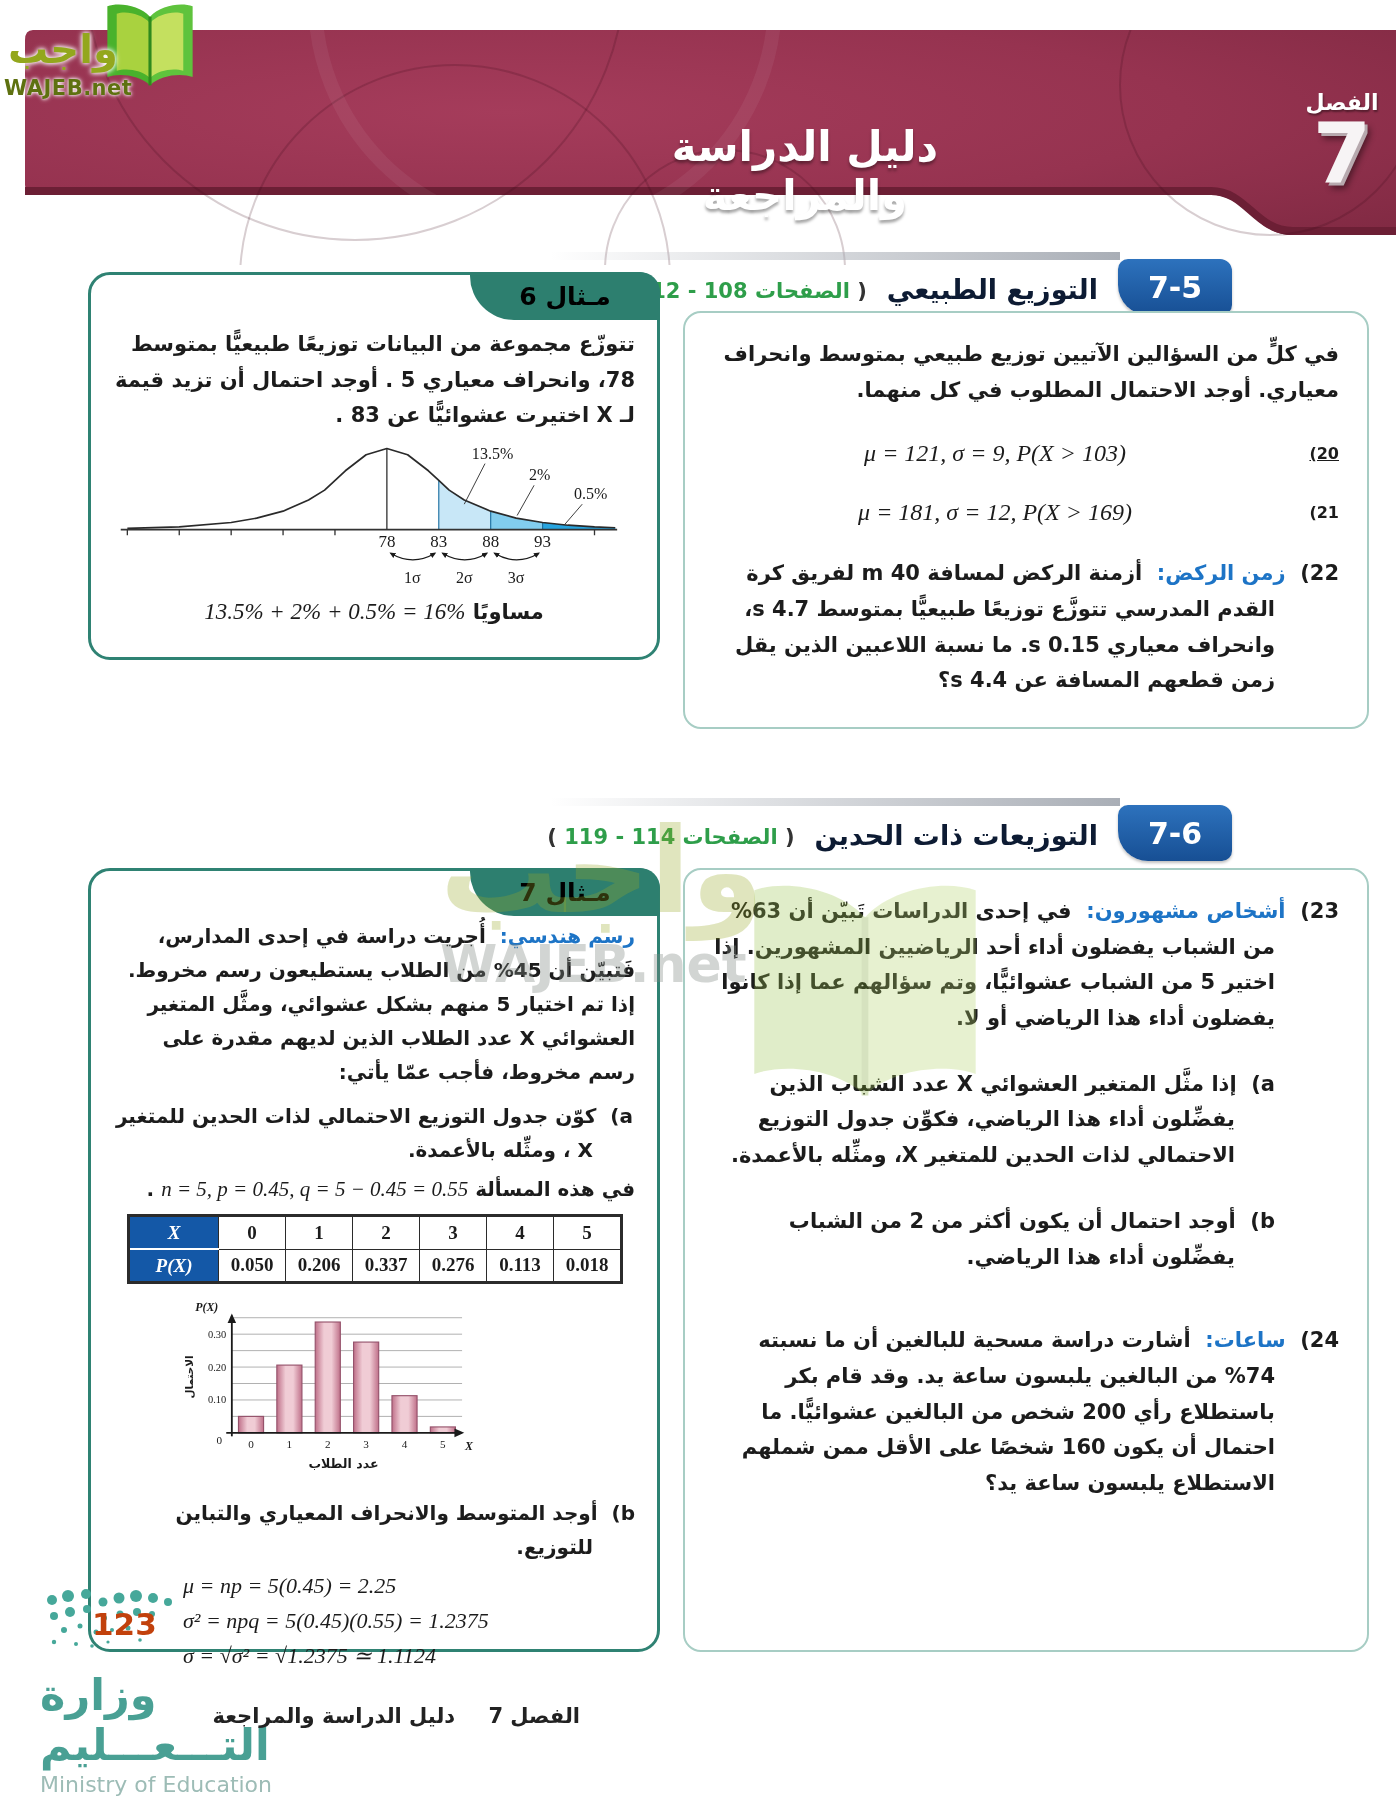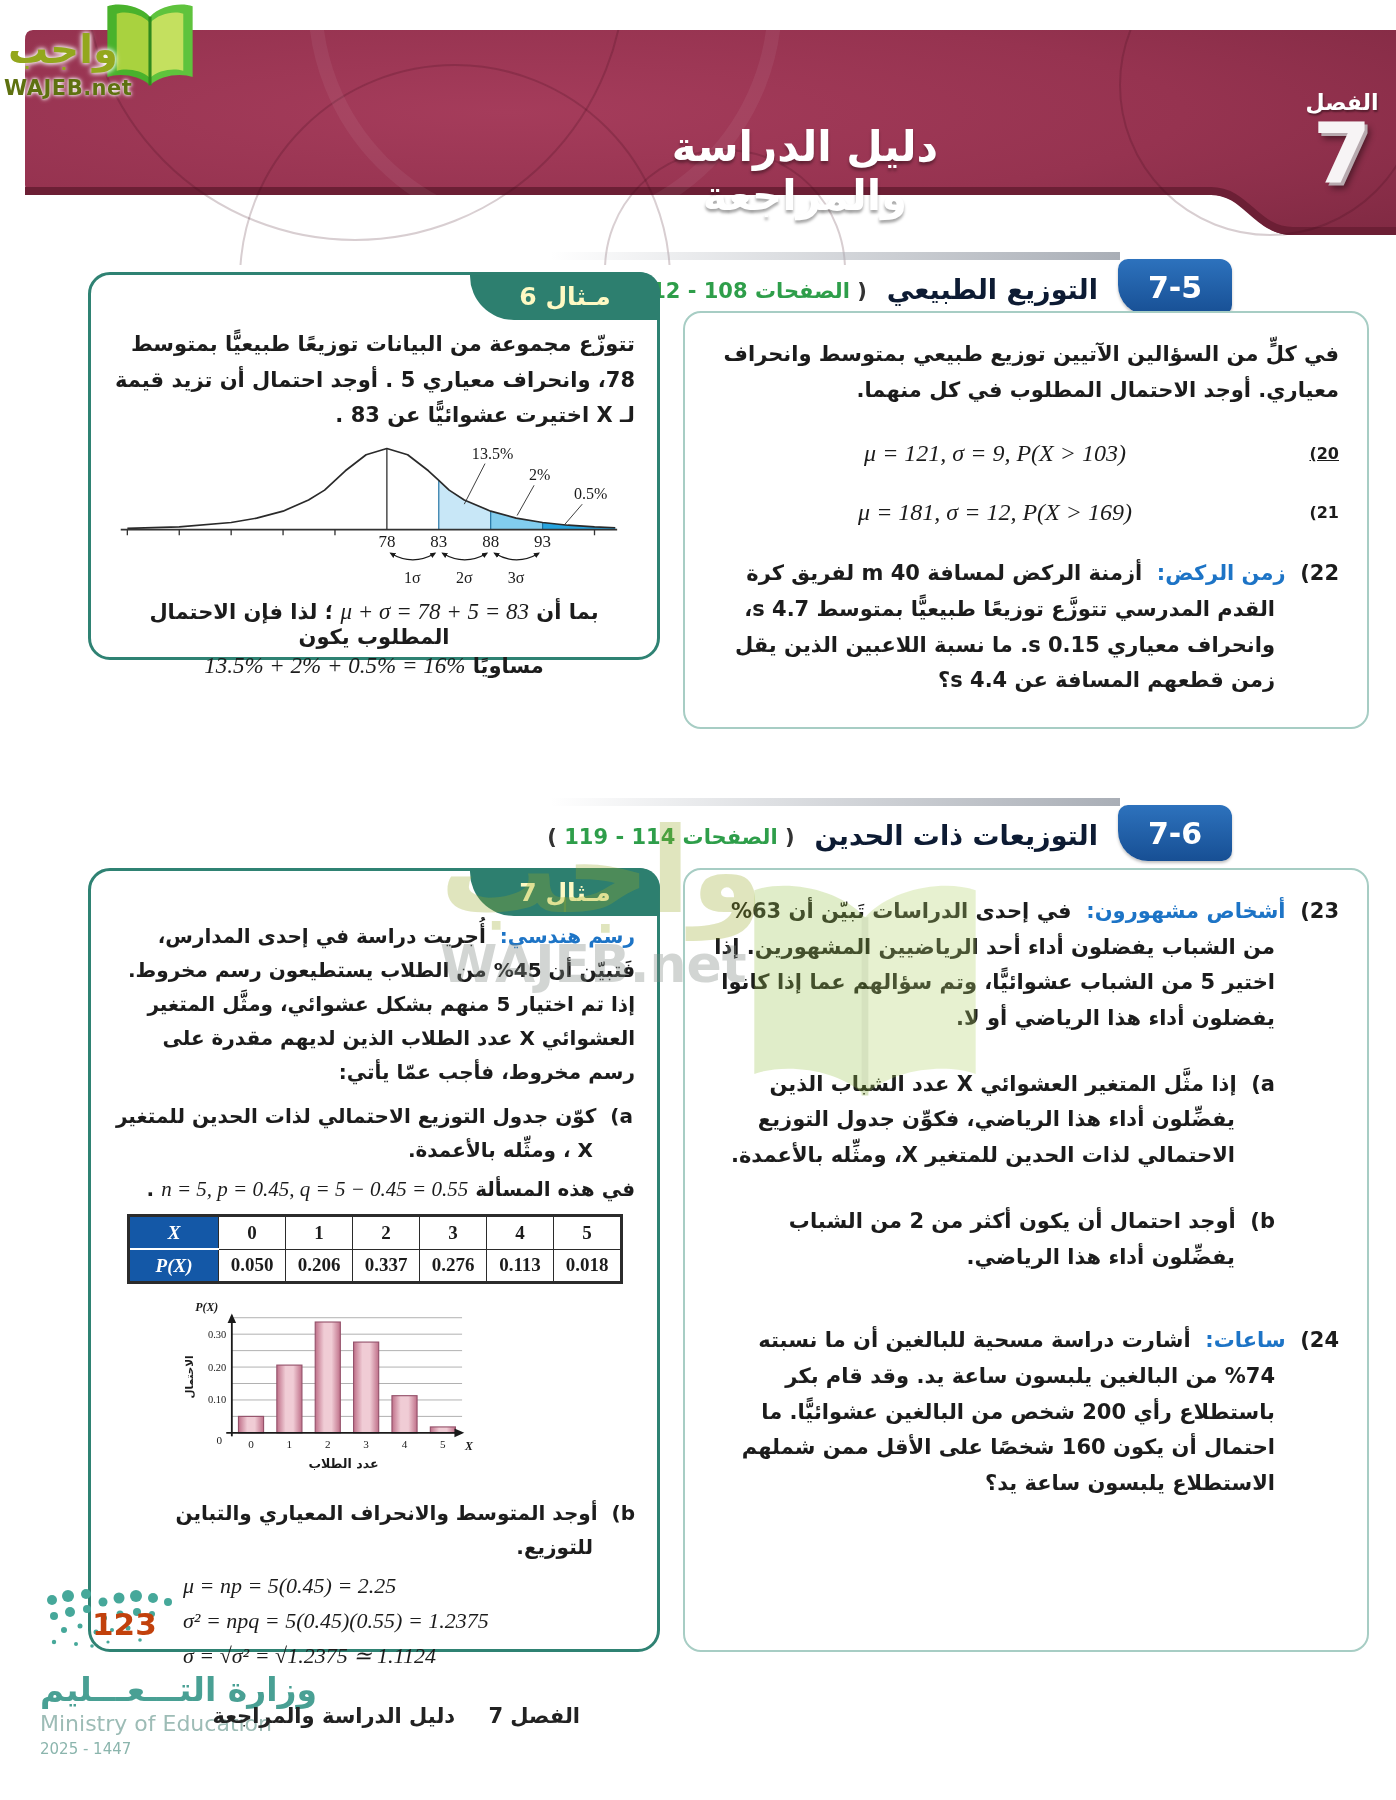--- a/index.html
+++ b/index.html
@@ -27,21 +27,21 @@
       background:linear-gradient(to left,#a9aeb6,rgba(255,255,255,0));}
   .badge{width:114px;height:56px;margin-top:6px;background:linear-gradient(#2d72bd,#174f94);
       color:#fff;font-weight:bold;font-size:30px;display:flex;align-items:center;justify-content:center;
       border-radius:10px 12px 10px 30px;direction:ltr;box-shadow:0 2px 3px rgba(0,0,0,.25);}
   .sec-title{font-size:27px;font-weight:bold;color:#0d1b33;margin-top:10px;}
   .sec-pages{font-size:21px;font-weight:bold;color:#2e9e4a;margin-top:14px;direction:rtl;}
   .sec-pages .paren{color:#333;}
   
   .ebox{position:absolute;left:88px;width:572px;border:3px solid #2f8273;border-radius:22px;
       background:#fff;box-sizing:border-box;}
-  .etab{position:absolute;top:-3px;right:-3px;width:190px;height:48px;background:#2d7f6f;color:#fef9c3;
+  .etab{position:absolute;top:-3px;right:-3px;width:190px;height:48px;background:#2d7f6f;color:#000000;
       border-radius:0 20px 0 44px;display:flex;align-items:center;justify-content:center;
       font-size:25px;font-weight:bold;direction:rtl;}
   .pbox{position:absolute;left:683px;width:686px;border:2px solid #a7cdc4;border-radius:18px;
       background:#fff;box-sizing:border-box;padding:24px 28px;direction:rtl;}
   
   .ar{direction:rtl;text-align:right;font-weight:bold;}
   .body-txt{font-size:21px;line-height:1.7;margin:0;}
   .q{font-size:21px;line-height:1.7;margin:30px 0 0 0;padding-right:64px;text-indent:-64px;}
   .q.first{margin-top:0;}
   .sub{padding-right:104px;text-indent:-40px;}
@@ -77,21 +77,21 @@
   .bti{font:italic bold 17px "Liberation Serif",serif;text-anchor:middle;}
   .bar-ar{font:bold 15px "DejaVu Sans",sans-serif;text-anchor:middle;}
   .bar-ar-big{font:bold 18px "DejaVu Sans",sans-serif;text-anchor:middle;}
   
   .wm{position:absolute;left:440px;top:812px;width:560px;height:420px;pointer-events:none;z-index:3;}
   .wm-ar{position:absolute;left:0;top:-10px;font-size:118px;font-weight:bold;color:rgba(152,168,40,.30);}
   .wm-site{position:absolute;left:0;top:122px;font-size:52px;font-weight:bold;color:rgba(125,135,128,.35);}
   .wm-book{position:absolute;left:290px;top:24px;opacity:.30;}
   
   .moe{position:absolute;left:40px;top:1586px;width:320px;}
-  .moe-ar{font-size:33px;font-weight:bold;color:#49a094;direction:rtl;text-align:left;margin-top:2px;}
+  .moe-ar{font-size:43px;font-weight:bold;color:#49a094;direction:rtl;text-align:left;margin-top:2px;}
   .moe-en{font-size:22px;color:#9dbcb6;margin-top:2px;}
   .moe-years{font-size:15px;color:#8bb5ad;margin-top:4px;}
   .pageno{position:absolute;left:92px;top:1606px;font-size:31px;font-weight:bold;color:#c2410c;}
   .footline{position:absolute;left:180px;top:1704px;width:400px;direction:rtl;text-align:right;
       font-size:21px;font-weight:bold;color:#222;}
   .footline .gap{display:inline-block;width:26px;}
 </style>
 </head>
 <body>
 
@@ -210,25 +210,20 @@
         <text class="svn" x="400" y="113">88</text>
         <text class="svn" x="455" y="113">93</text>
 
         <path d="M294 120 Q317.5 134 341 120" fill="none" stroke="#1a1a1a" stroke-width="1.3" marker-start="url(#arr)" marker-end="url(#arr)"></path>
         <path d="M349 120 Q372.5 134 396 120" fill="none" stroke="#1a1a1a" stroke-width="1.3" marker-start="url(#arr)" marker-end="url(#arr)"></path>
         <path d="M404 120 Q427.5 134 451 120" fill="none" stroke="#1a1a1a" stroke-width="1.3" marker-start="url(#arr)" marker-end="url(#arr)"></path>
         <text class="svs" x="317" y="152">1σ</text>
         <text class="svs" x="372" y="152">2σ</text>
         <text class="svs" x="427" y="152">3σ</text>
       </svg>
-      <p class="sol">
-        <span>بما أن</span>
-        <span class="math">μ + σ = 78 + 5 = 83</span>
-        <span>؛ لذا فإن الاحتمال المطلوب يكون</span>
-      </p>
       <p class="sol">
         <span>مساويًا</span>
         <span class="math">13.5% + 2% + 0.5% = 16%</span>
       </p>
     </div>
   </div>
 
   <div class="sec-header" style="top:798px;">
     <div class="hbar"></div>
     <div class="badge">7-6</div>

